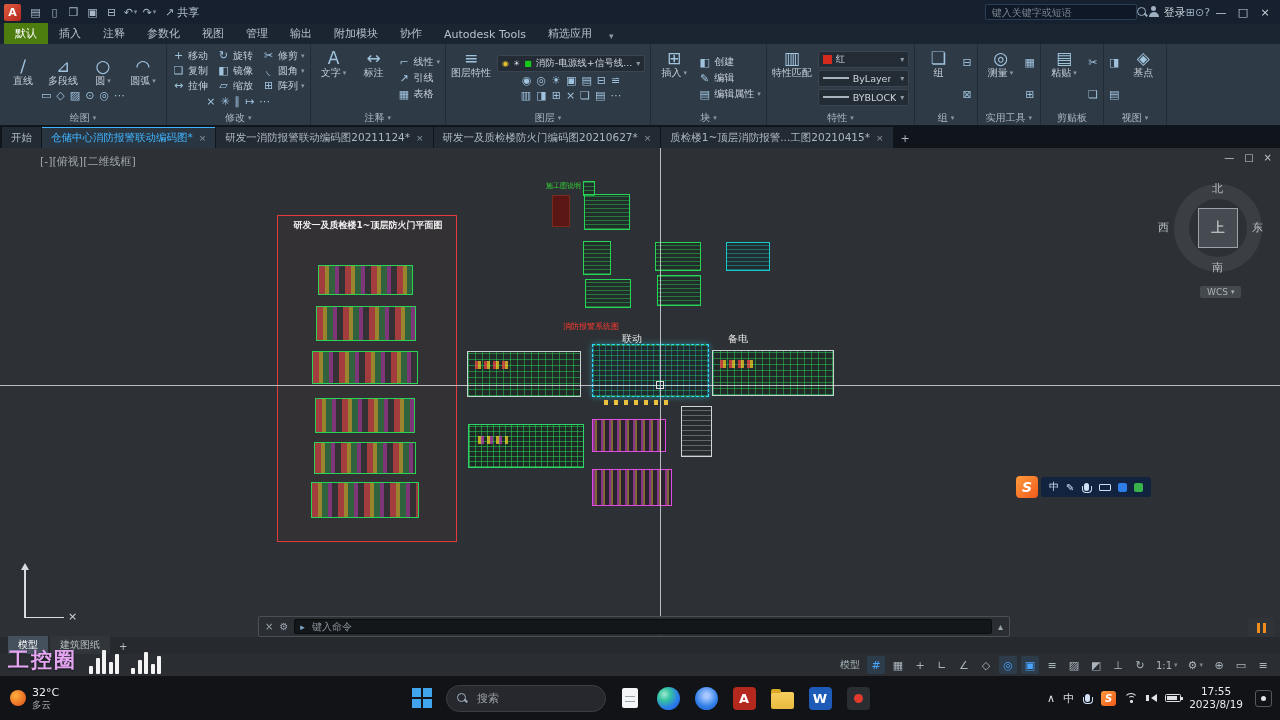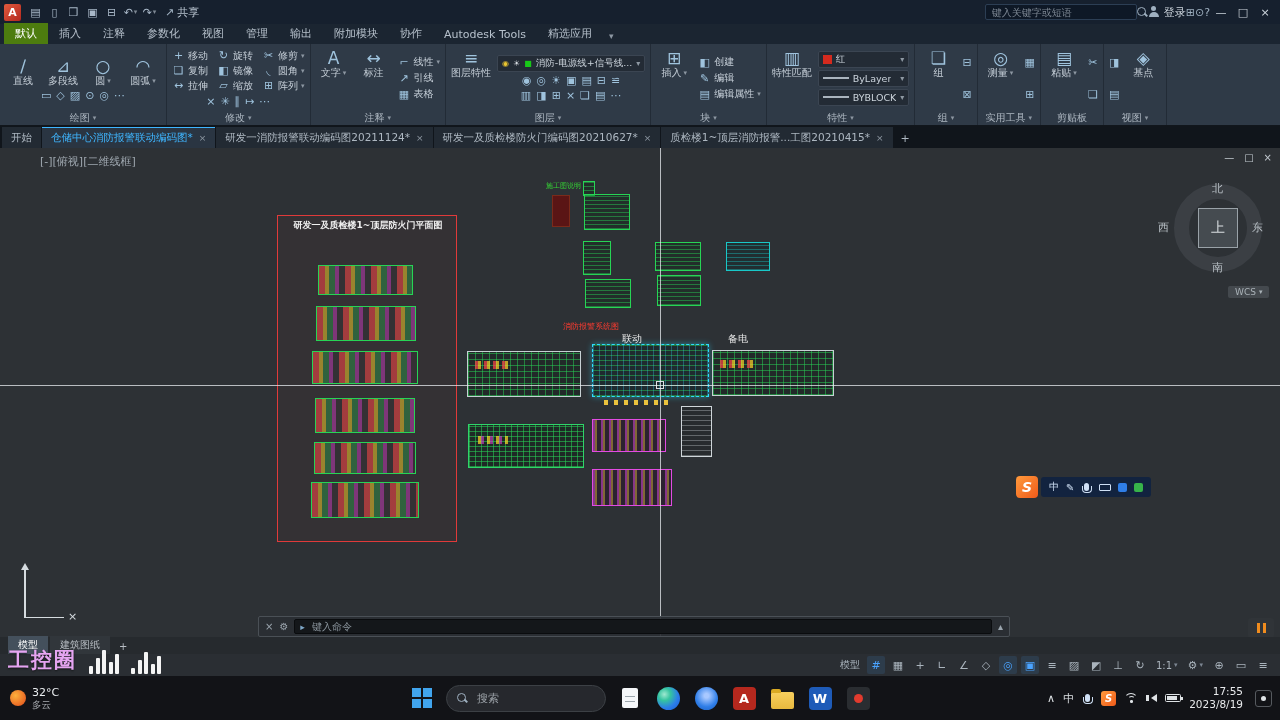--- a/index.html
+++ b/index.html
@@ -115,21 +115,21 @@
     background:repeating-linear-gradient(0deg, rgba(207,214,218,.35) 0 1px, rgba(0,0,0,0) 1px 5px), rgba(30,34,38,.40);}
   .kind-marks{background:repeating-linear-gradient(90deg,#ffd23e 0 4px, rgba(0,0,0,0) 4px 10px);opacity:.9;}
   .cv-label{position:absolute;white-space:nowrap;z-index:4;}
 
   
   .vc-ring{position:absolute;left:1174px;top:36px;width:88px;height:88px;border-radius:50%;
            border:15px solid rgba(115,122,128,0.20);z-index:6;}
   .vc-face{position:absolute;left:1198px;top:60px;width:40px;height:40px;background:rgba(74,80,85,0.85);
            border:1px solid #9aa2a8;color:#d6dbde;font-size:14px;display:flex;align-items:center;justify-content:center;z-index:7;}
   .vc-dir{position:absolute;color:#b9c0c6;font-size:11px;z-index:7;}
-  #wcs-chip{position:absolute;left:1228px;top:138px;background:rgba(74,80,85,0.8);border-radius:2px;
+  #wcs-chip{position:absolute;left:1200px;top:138px;background:rgba(74,80,85,0.8);border-radius:2px;
             color:#aab2b8;font-size:9px;padding:1px 7px;z-index:7;display:flex;gap:3px;align-items:center;}
 
   
   .ucs{position:absolute;left:0;top:0;z-index:4;}
   .ucs-y{position:absolute;left:24px;top:418px;width:1.5px;height:52px;background:#d6dce0;}
   .ucs-y::before{content:"";position:absolute;left:-3.5px;top:-7px;border:4px solid transparent;border-bottom:7px solid #d6dce0;}
   .ucs-x{position:absolute;left:24px;top:468.5px;width:40px;height:1.5px;background:#d6dce0;}
   .ucs-xmark{position:absolute;left:68px;top:462px;color:#d6dce0;font-size:11px;}
 
   
@@ -850,21 +850,21 @@
             <i class="w2"></i>
             <i class="w3"></i>
           </span>
           <span class="css-vol">
             <span class="vb"></span>
             <span class="vt"></span>
           </span>
           <span class="css-bat"></span>
         </span>
       <span id="tb-clock">
-        <span style="display:block;">17:55</span>
+        <span style="display:block;text-align:center;">17:55</span>
         <span style="display:block;">2023/8/19</span>
       </span>
       <span id="tb-notif">
           <i></i>
         </span>
     </div>
   </div>
 
   <div id="watermark">
     <span class="wm-text">工控圈</span>

